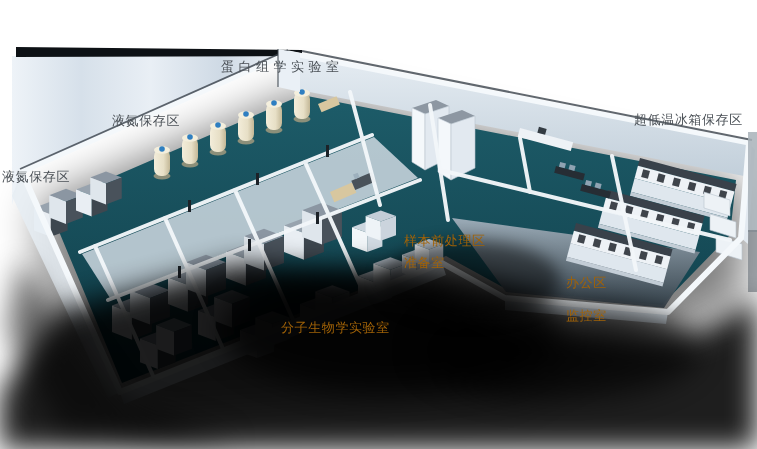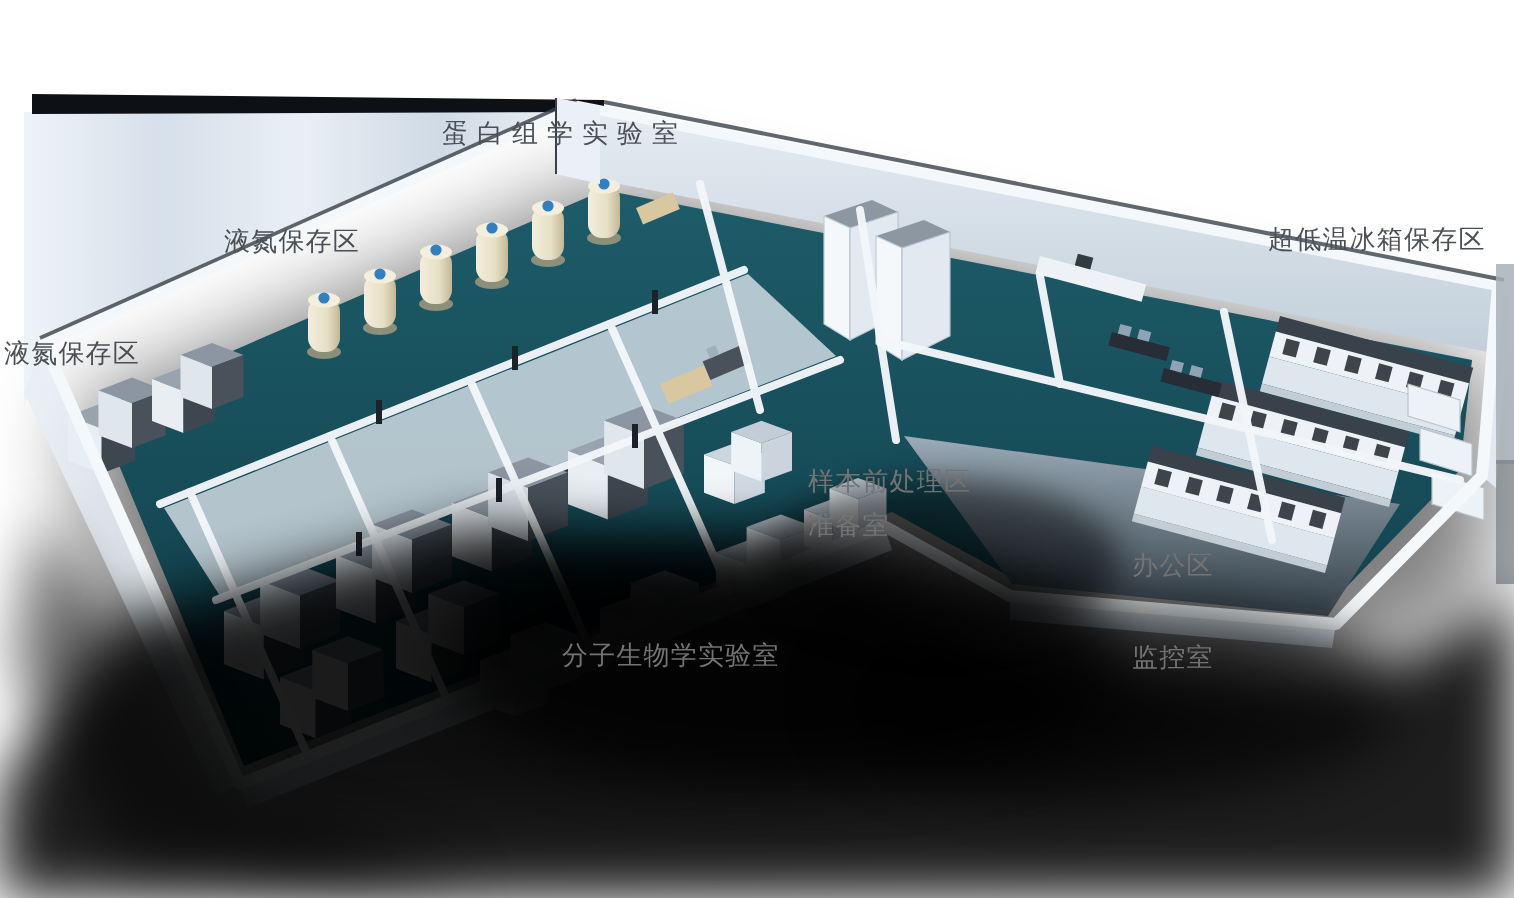--- a/index.html
+++ b/index.html
@@ -6,21 +6,21 @@
   #stage{
     position:relative;width:757px;height:449px;overflow:hidden;background:#ffffff;
     font-family:"Liberation Sans","DejaVu Sans",sans-serif;
   }
   #scene{position:absolute;left:0;top:0;}
   .lbl{
     position:absolute;font-size:13px;font-weight:normal;white-space:nowrap;
     letter-spacing:0.6px;line-height:14px;user-select:none;
   }
   .lbl-dark{color:#4a5056;}
-  .lbl-light{color:#737373;}
+  .lbl-light{color:#a16207;}
   .ls-wide{letter-spacing:4.5px;}
 </style>
 </head>
 <body>
 
 <div id="stage">
 
   <svg id="scene" width="757" height="449" viewBox="0 0 757 449" aria-hidden="true">
     <defs>
       <linearGradient id="wallBack" x1="0" y1="0" x2="1" y2="0">
@@ -248,16 +248,16 @@
   <div class="lbl lbl-dark" style="left:2px;top:170px">液氮保存区</div>
 
   <div class="lbl lbl-dark" style="left:634px;top:113px">超低温冰箱保存区</div>
 
   <div class="lbl lbl-light" style="left:404px;top:234px">样本前处理区</div>
 
   <div class="lbl lbl-light" style="left:404px;top:256px">准备室</div>
 
   <div class="lbl lbl-light" style="left:566px;top:276px">办公区</div>
 
-  <div class="lbl lbl-light" style="left:566px;top:322px">监控室</div>
+  <div class="lbl lbl-light" style="left:566px;top:309px">监控室</div>
 
   <div class="lbl lbl-light" style="left:281px;top:321px">分子生物学实验室</div>
 </div>
 
 </body></html>

